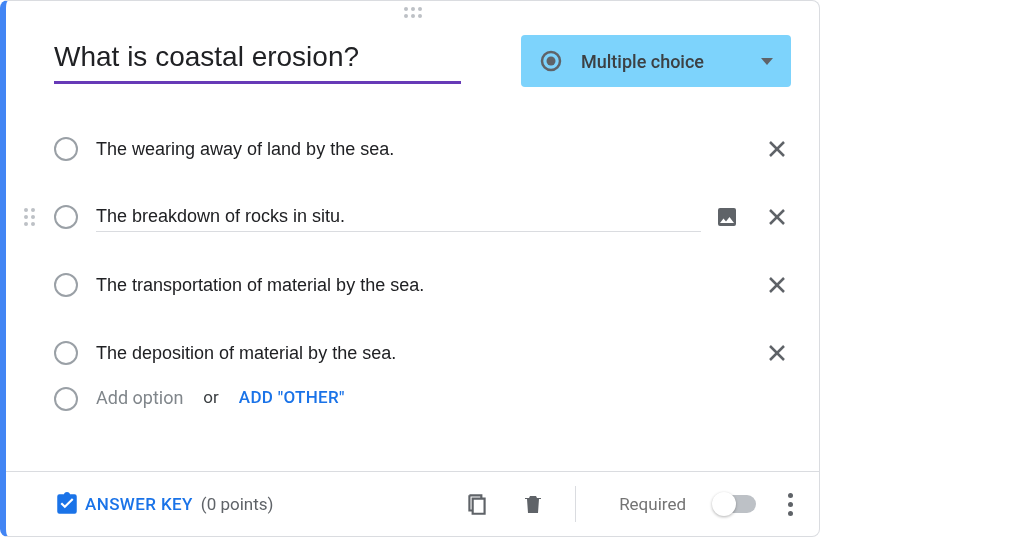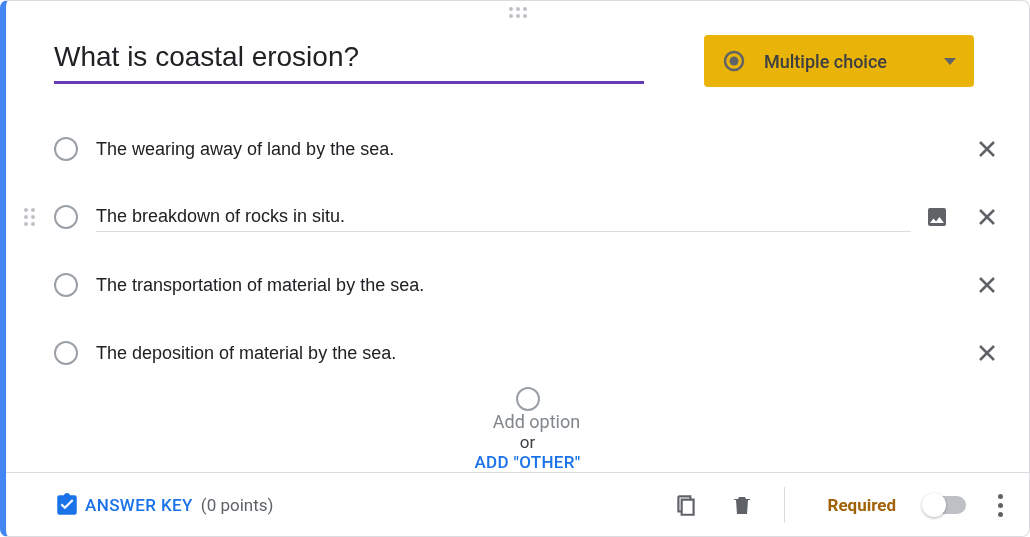--- a/index.html
+++ b/index.html
@@ -1,18 +1,18 @@
 <!DOCTYPE html>
 <html><head>
   <meta charset="utf-8">
   <style>
     * { box-sizing: border-box; margin: 0; padding: 0; }
     body { font-family: Roboto, Arial, sans-serif; background: #fff; width: 1030px; height: 537px; overflow: hidden; }
     .card {
-      width: 1030px;
+      width: 820px;
       height: 537px;
       background: #fff;
       border: 1px solid #dadce0;
       border-left: 6px solid #4285f4;
       border-radius: 8px;
       position: relative;
       display: flex;
       flex-direction: column;
     }
     .drag-top {
@@ -49,21 +49,21 @@
       color: #202124;
       padding: 6px 0 8px 0;
       outline: none;
       background: transparent;
       max-width: 590px;
     }
     .type-select {
       display: flex;
       align-items: center;
       gap: 18px;
-      background: #eab308;
+      background: #7dd3fc;
       border-radius: 4px;
       padding: 14px 18px;
       min-width: 270px;
       cursor: pointer;
     }
     .type-icon svg { display: block; }
     .type-label {
       font-size: 18px;
       font-weight: 500;
       color: #3c4043;
@@ -136,23 +136,21 @@
     .image-icon svg { fill: #5f6368; }
     .option-row:not(.hovered) .image-icon { visibility: hidden; }
     .remove-x {
       width: 28px; height: 28px;
       cursor: pointer;
       display:flex;align-items:center;justify-content:center;
     }
     .remove-x svg { stroke: #5f6368; stroke-width: 2.5; }
     .add-row {
       display: flex;
-      align-items: center;
       min-height: 60px;
-      flex-direction: column;
     }
     .add-placeholder {
       margin-left: 18px;
       font-size: 18px;
       color: #80868b;
     }
     .or-text {
       font-size: 17px;
       color: #3c4043;
       margin: 0 20px;
@@ -203,22 +201,22 @@
       width: 28px; height: 28px;
       cursor: pointer;
       display:flex;align-items:center;justify-content:center;
     }
     .footer-btn svg { fill: #5f6368; }
     .divider {
       width: 1px; height: 36px; background: #dadce0;
     }
     .required-label {
       font-size: 17px;
-      font-weight: 700;
-      color: #a16207;
+      font-weight: 400;
+      color: #737373;
       margin-left: 15px;
     }
     .toggle {
       width: 42px; height: 18px;
       background: #bdc1c6;
       border-radius: 10px;
       position: relative;
       cursor: pointer;
     }
     .toggle-knob {

